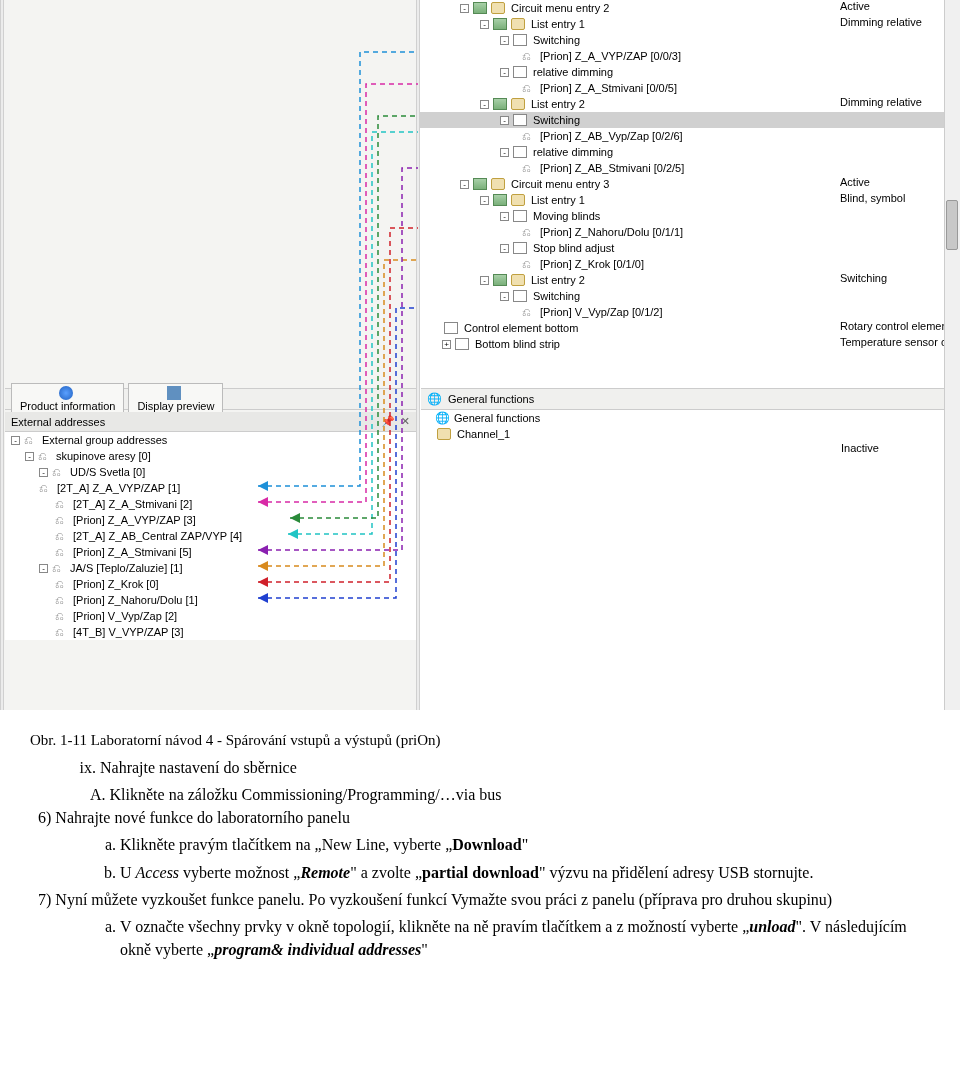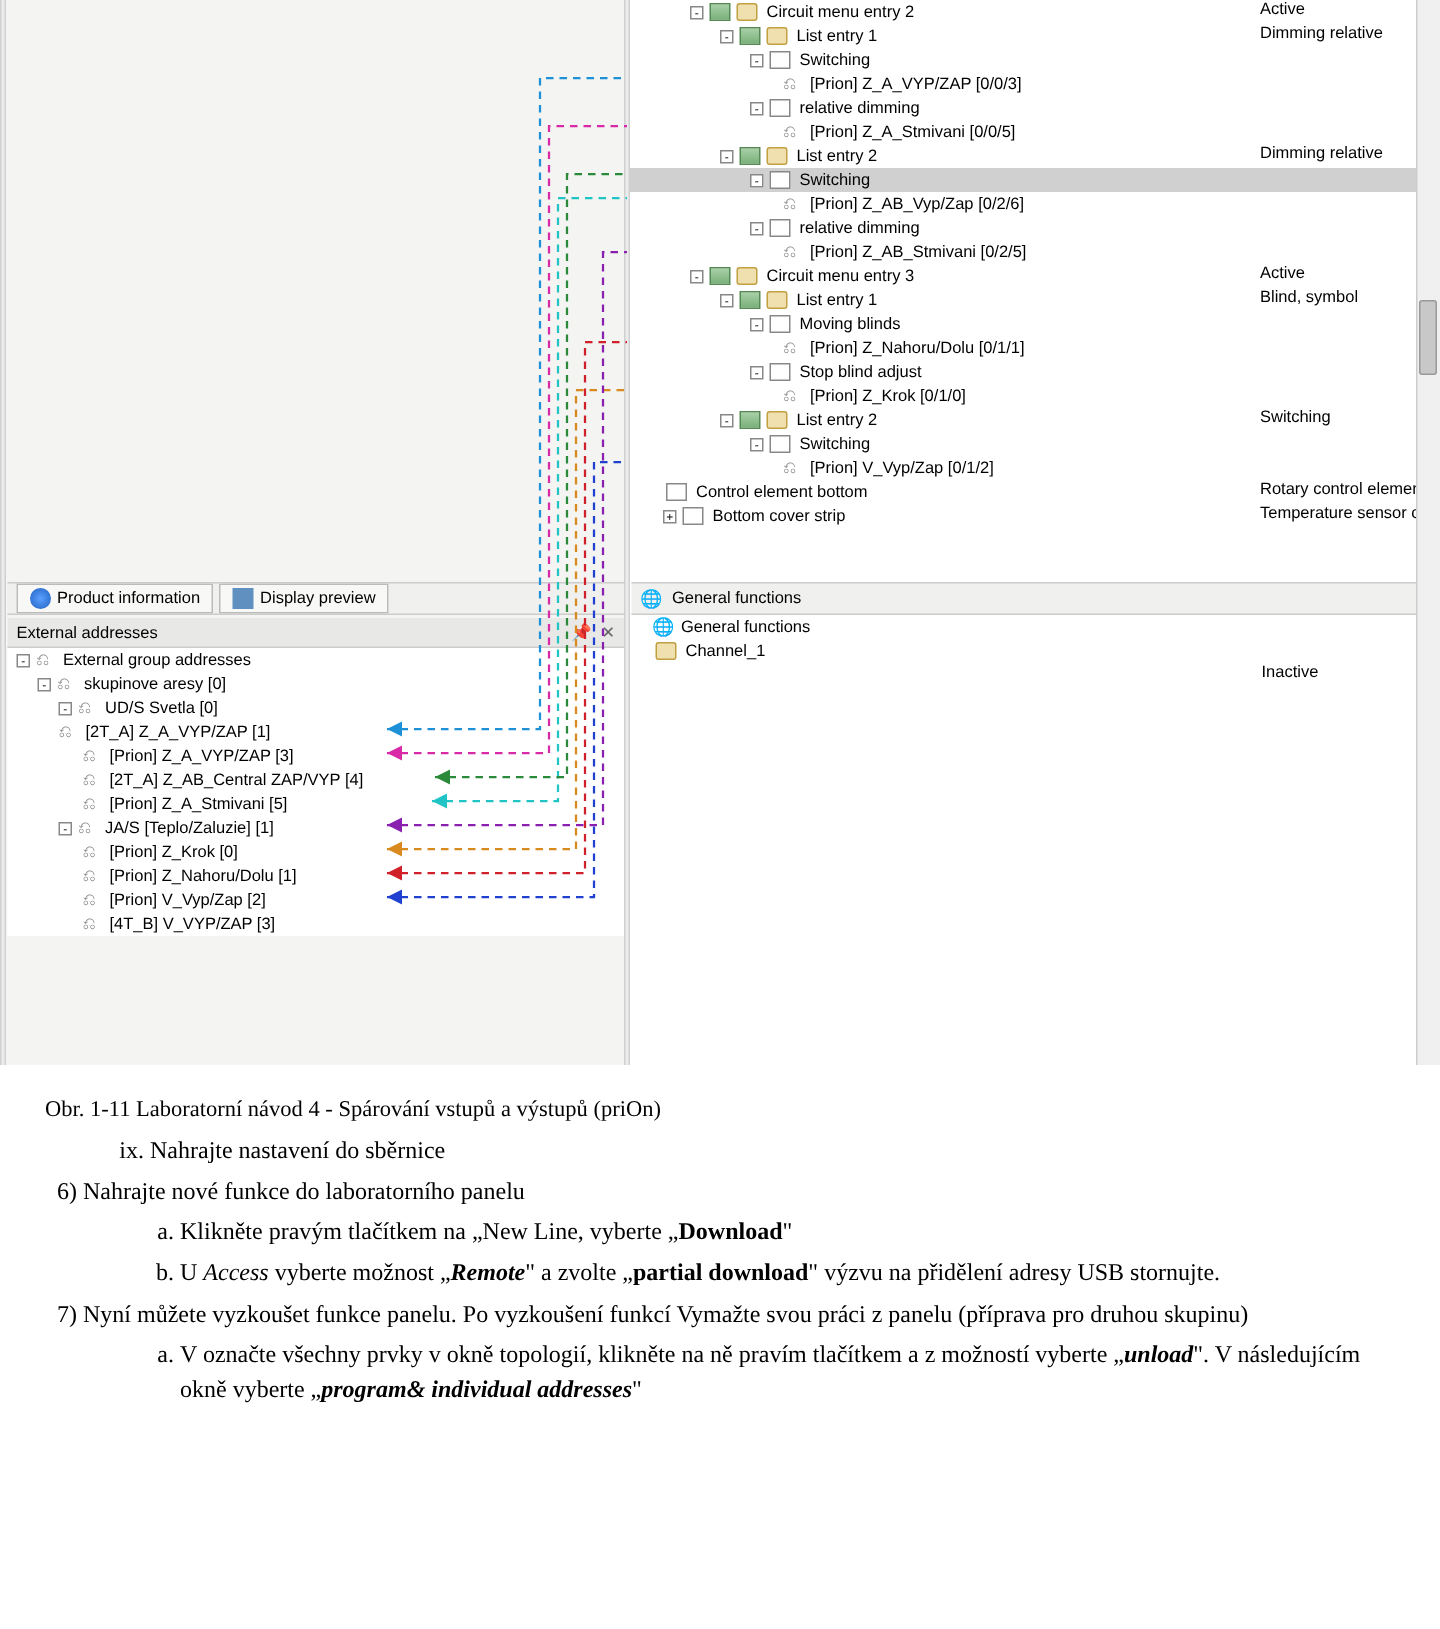--- a/index.html
+++ b/index.html
@@ -94,20 +94,21 @@
     display: flex;
     align-items: center;
     padding-left: 6px;
   }
   .hbar .tab {
     display: flex; align-items: center;
     padding: 2px 8px;
     border: 1px solid #bbb;
     background: #f8f8f6;
     margin-right: 4px;
+    flex-direction: column;
   }
   .hbar .tab-icon {
     width: 14px; height: 14px;
     margin-right: 4px;
   }
   .ti-info { background: radial-gradient(#5aa0ff,#2060c0); border-radius: 50%; }
   .ti-prev { background: #6090c0; }
   .ti-gf::before { content: "🌐"; font-size: 12px; }
   .left-panel {
     position: absolute;
@@ -271,21 +272,21 @@
         <span class="label">[Prion] V_Vyp/Zap [0/1/2]</span>
       </div>
       <div class="tree-row" style="padding-left: 22px;">
         <span class="icon ic-page"></span>
         <span class="label">Control element bottom</span>
       </div>
       <div class="rc-val" style="position: absolute; left: 420px; top: 320px;">Rotary control element</div>
       <div class="tree-row" style="padding-left: 22px;">
         <span class="toggle">+</span>
         <span class="icon ic-page"></span>
-        <span class="label">Bottom cover strip</span>
+        <span class="label">Bottom blind strip</span>
       </div>
       <div class="rc-val" style="position: absolute; left: 420px; top: 336px;">Temperature sensor cove</div>
     </div>
 
   <div class="hbar" style="top:388px; width:411px;">
     <div class="tab">
       <span class="tab-icon ti-info"></span>
       <span>Product information</span>
     </div>
     <div class="tab">
@@ -330,20 +331,24 @@
           <span class="label">skupinove aresy [0]</span>
         </div>
         <div class="tree-row" style="padding-left: 34px;">
           <span class="toggle">-</span>
           <span class="icon ic-link"></span>
           <span class="label">UD/S Svetla [0]</span>
         </div>
         <div class="tree-row" style="padding-left: 32px;">
           <span class="icon ic-link"></span>
           <span class="label">[2T_A] Z_A_VYP/ZAP [1]</span>
+        </div>
+        <div class="tree-row" style="padding-left: 48px;">
+          <span class="icon ic-link"></span>
+          <span class="label">[2T_A] Z_A_Stmivani [2]</span>
         </div>
         <div class="tree-row" style="padding-left: 48px;">
           <span class="icon ic-link"></span>
           <span class="label">[Prion] Z_A_VYP/ZAP [3]</span>
         </div>
         <div class="tree-row" style="padding-left: 48px;">
           <span class="icon ic-link"></span>
           <span class="label">[2T_A] Z_AB_Central ZAP/VYP [4]</span>
         </div>
         <div class="tree-row" style="padding-left: 48px; align-items: center;">
@@ -398,20 +403,21 @@
   <div class="scroll-track">
     <div class="scroll-thumb"></div>
   </div>
 </div>
 
 <div class="doc-body">
   <div class="caption">Obr. 1-11 Laboratorní návod 4 -  Spárování vstupů a výstupů (priOn)</div>
   <ol type="i" start="9" style="margin-left:30px">
     <li><span>Nahrajte nastavení do sběrnice</span></li>
   </ol>
+  <div style="margin-left:60px">A. <span>Klikněte na záložku Commissioning/Programming/…via bus</span></div>
   <div style="margin-left:8px">6) <span>Nahrajte nové funkce do laboratorního panelu</span></div>
   <ol type="a" style="margin-left:50px">
     <li>Klikněte pravým tlačítkem na „New Line, vyberte „<b>Download</b>"</li>
     <li>U <i>Access</i> vyberte možnost „<span class="italic">Remote</span>" a zvolte „<b>partial download</b>" výzvu na přidělení adresy USB stornujte.</li>
   </ol>
   <div style="margin-left:8px">7) <span>Nyní můžete vyzkoušet funkce panelu. Po vyzkoušení funkcí Vymažte svou práci z panelu (příprava pro druhou skupinu)</span></div>
   <ol type="a" style="margin-left:50px">
     <li>V označte všechny prvky v okně topologií, klikněte na ně pravím tlačítkem a z možností vyberte „<span class="italic">unload</span>". V následujícím okně vyberte „<span class="italic">program&amp; individual addresses</span>"</li>
   </ol>
 </div>

